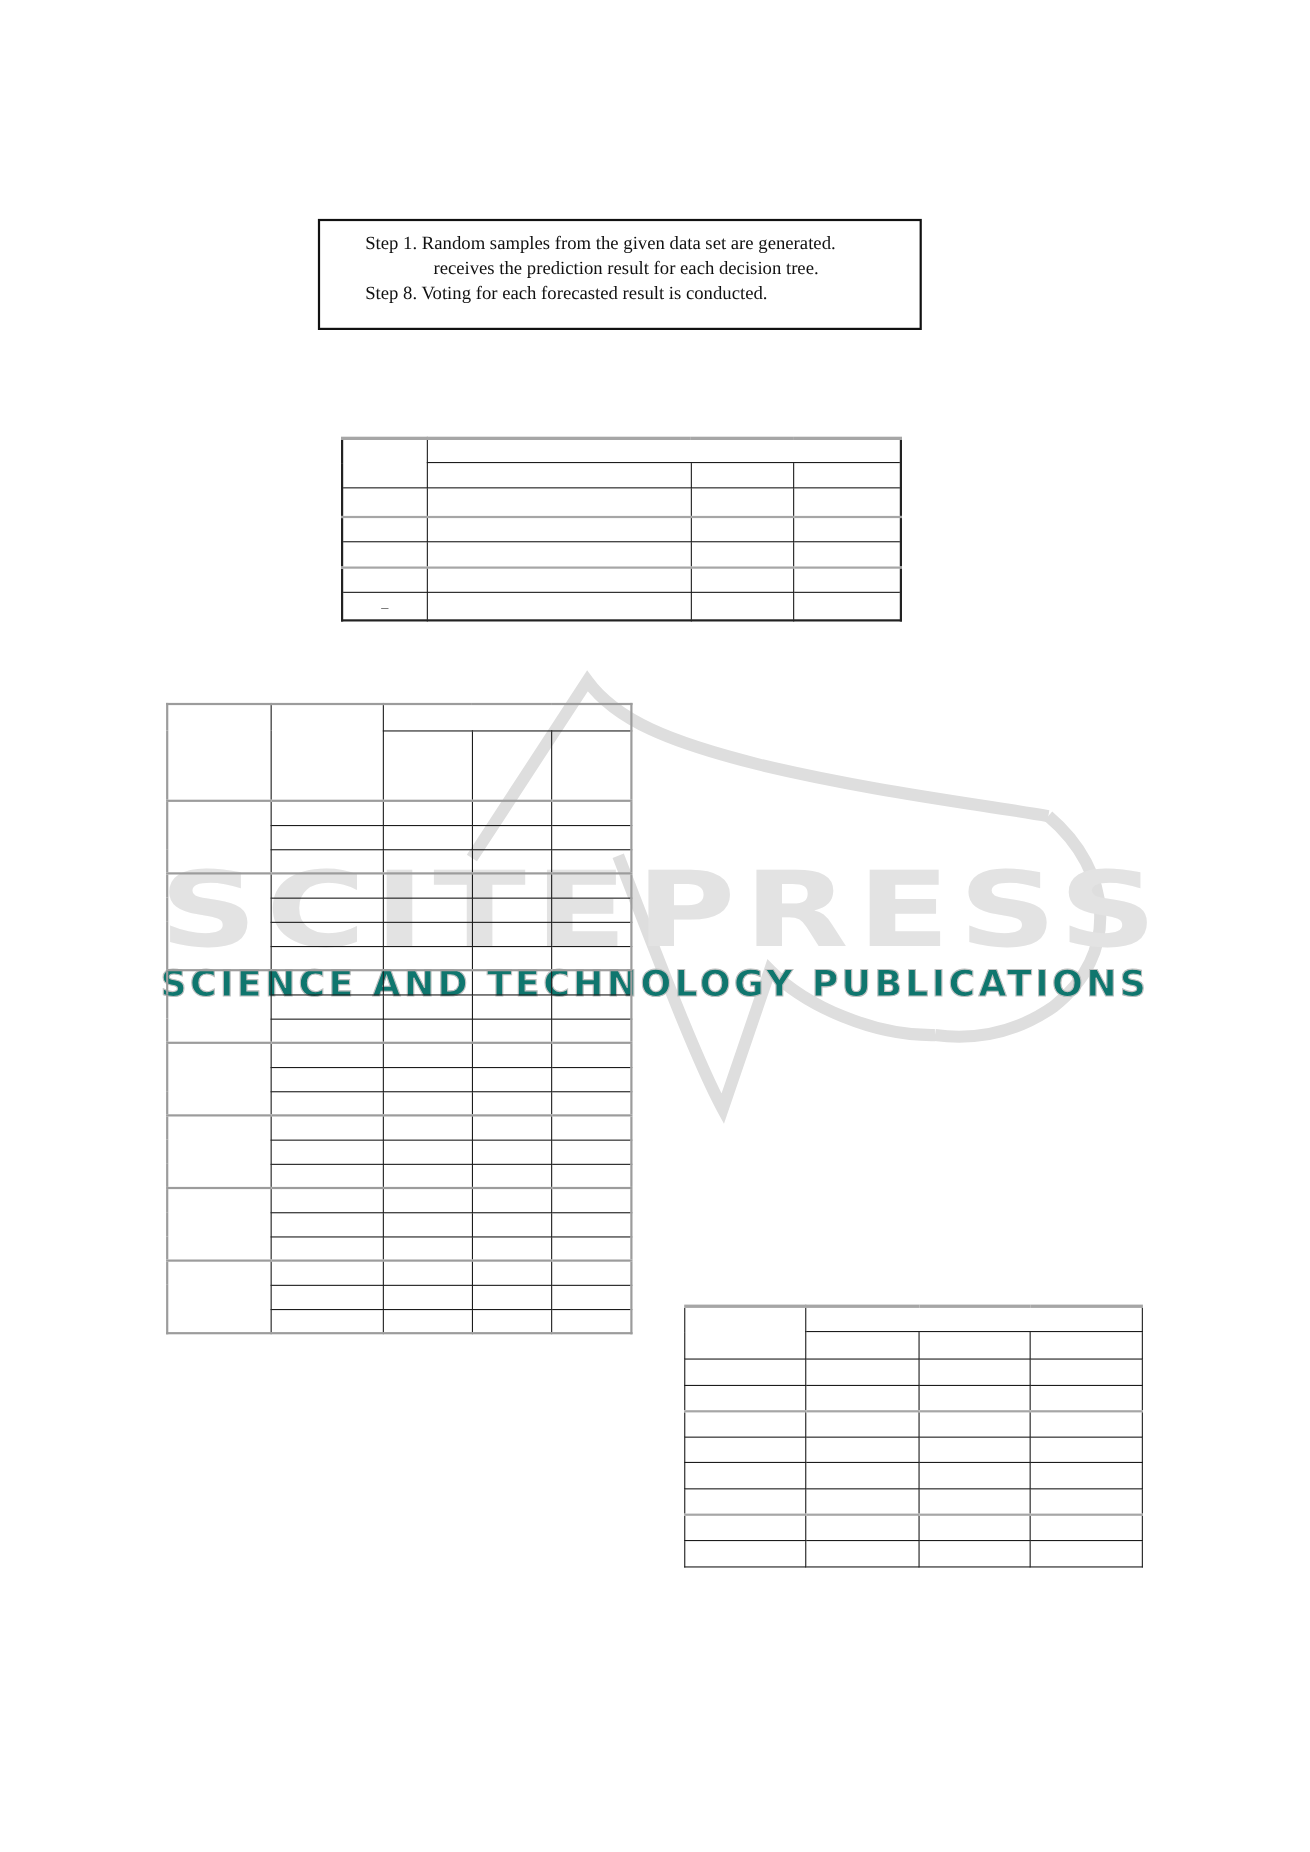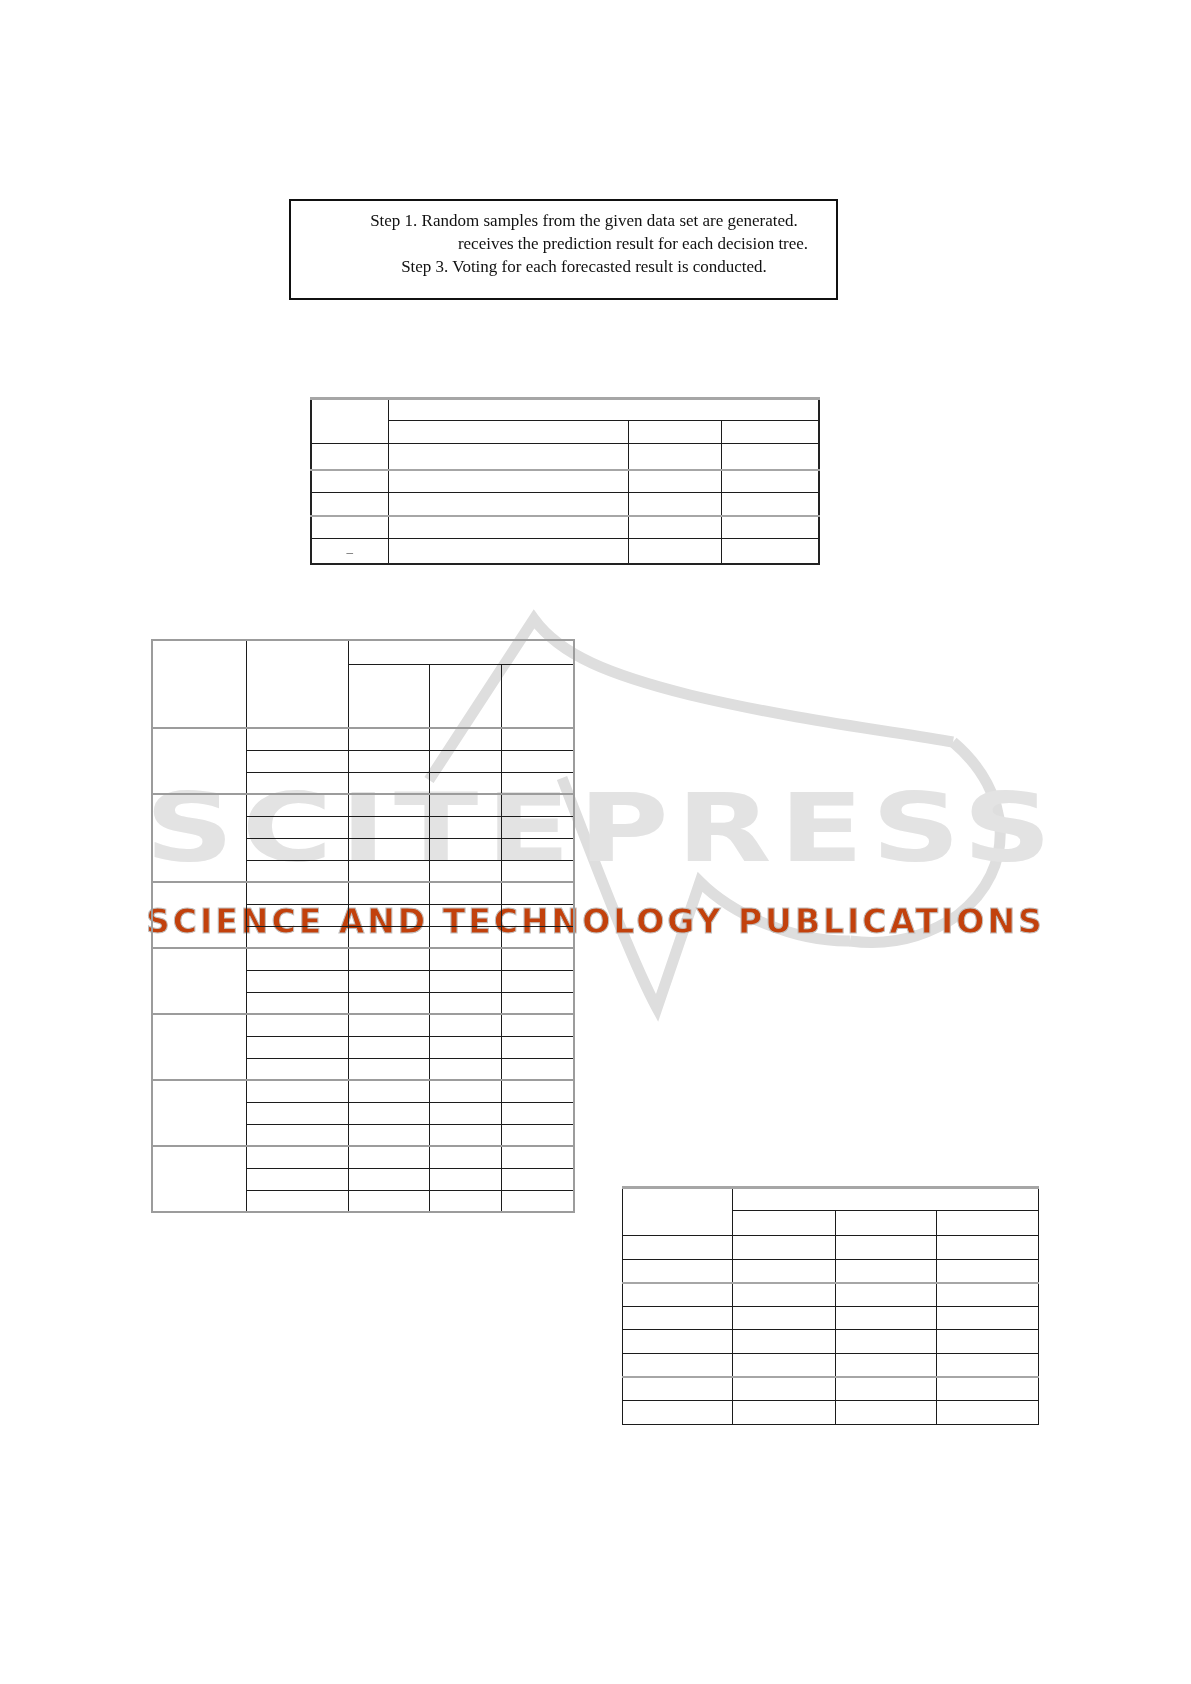--- a/index.html
+++ b/index.html
@@ -9,32 +9,32 @@
   }
   
   #wm-svg{position:absolute;left:0;top:0;z-index:0;}
   #wm-title{
     position:absolute;left:145px;top:781px;z-index:0;
     font-family:"DejaVu Sans",sans-serif;font-weight:bold;
     font-size:95px;letter-spacing:6px;line-height:95px;color:#e3e3e3;
     transform:scaleX(1.30);transform-origin:left top;white-space:nowrap;
   }
   #wm-subtitle{
-    position:absolute;left:146px;top:902px;z-index:0;
+    position:absolute;left:146px;top:874px;z-index:0;
     font-family:"DejaVu Sans",sans-serif;font-weight:bold;
-    font-size:33px;letter-spacing:3px;color:#c2410c;
+    font-size:33px;letter-spacing:3px;color:#0f766e;
     -webkit-text-stroke:1px #c0c0c0;white-space:nowrap;
   }
   
   #steps-box{
     position:absolute;left:289px;top:199px;width:549px;height:101px;
     border:2px solid #111;box-sizing:border-box;z-index:2;background:transparent;
-    padding:8px 0 0 41px;font-size:17px;line-height:23px;color:#111;text-align:center;
+    padding:8px 0 0 41px;font-size:17px;line-height:23px;color:#111;
   }
-  #steps-box .indent{margin-left:98px;}
+  #steps-box .indent{margin-left:62px;}
   
   table{border-collapse:collapse;table-layout:fixed;background:transparent;z-index:1;position:absolute;}
   td{border:1px solid #1c1c1c;padding:0;font-size:14px;color:#333;}
   
   #table1{left:310px;top:397px;width:508px;height:165px;
           border:2px solid #222;border-top:3px solid #a6a6a6;}
   #table1 tr.gray td{border-top:2px solid #a6a6a6;}
   #table1 td.dash{text-align:center;vertical-align:bottom;font-size:13px;color:#444;padding-bottom:3px;}
   
   #table2{left:151px;top:639px;width:422px;height:573px;border:2px solid #9c9c9c;}
@@ -62,21 +62,21 @@
       <path d="M 562 778 C 592 855, 632 962, 657 1008 L 700 882 C 733 915, 795 942, 850 941"></path>
     </g>
   </svg>
 
   <div id="wm-title">SCITEPRESS</div>
   <div id="wm-subtitle">SCIENCE AND TECHNOLOGY PUBLICATIONS</div>
 
   <div id="steps-box">
     <div>Step 1. Random samples from the given data set are generated.</div>
     <div class="indent">receives the prediction result for each decision tree.</div>
-    <div>Step 3. Voting for each forecasted result is conducted.</div>
+    <div>Step 8. Voting for each forecasted result is conducted.</div>
   </div>
 
   <table id="table1">
     <colgroup>
         <col style="width:77px">
         <col style="width:240px">
         <col style="width:93px">
         <col style="width:98px">
       </colgroup>
     <tbody>

